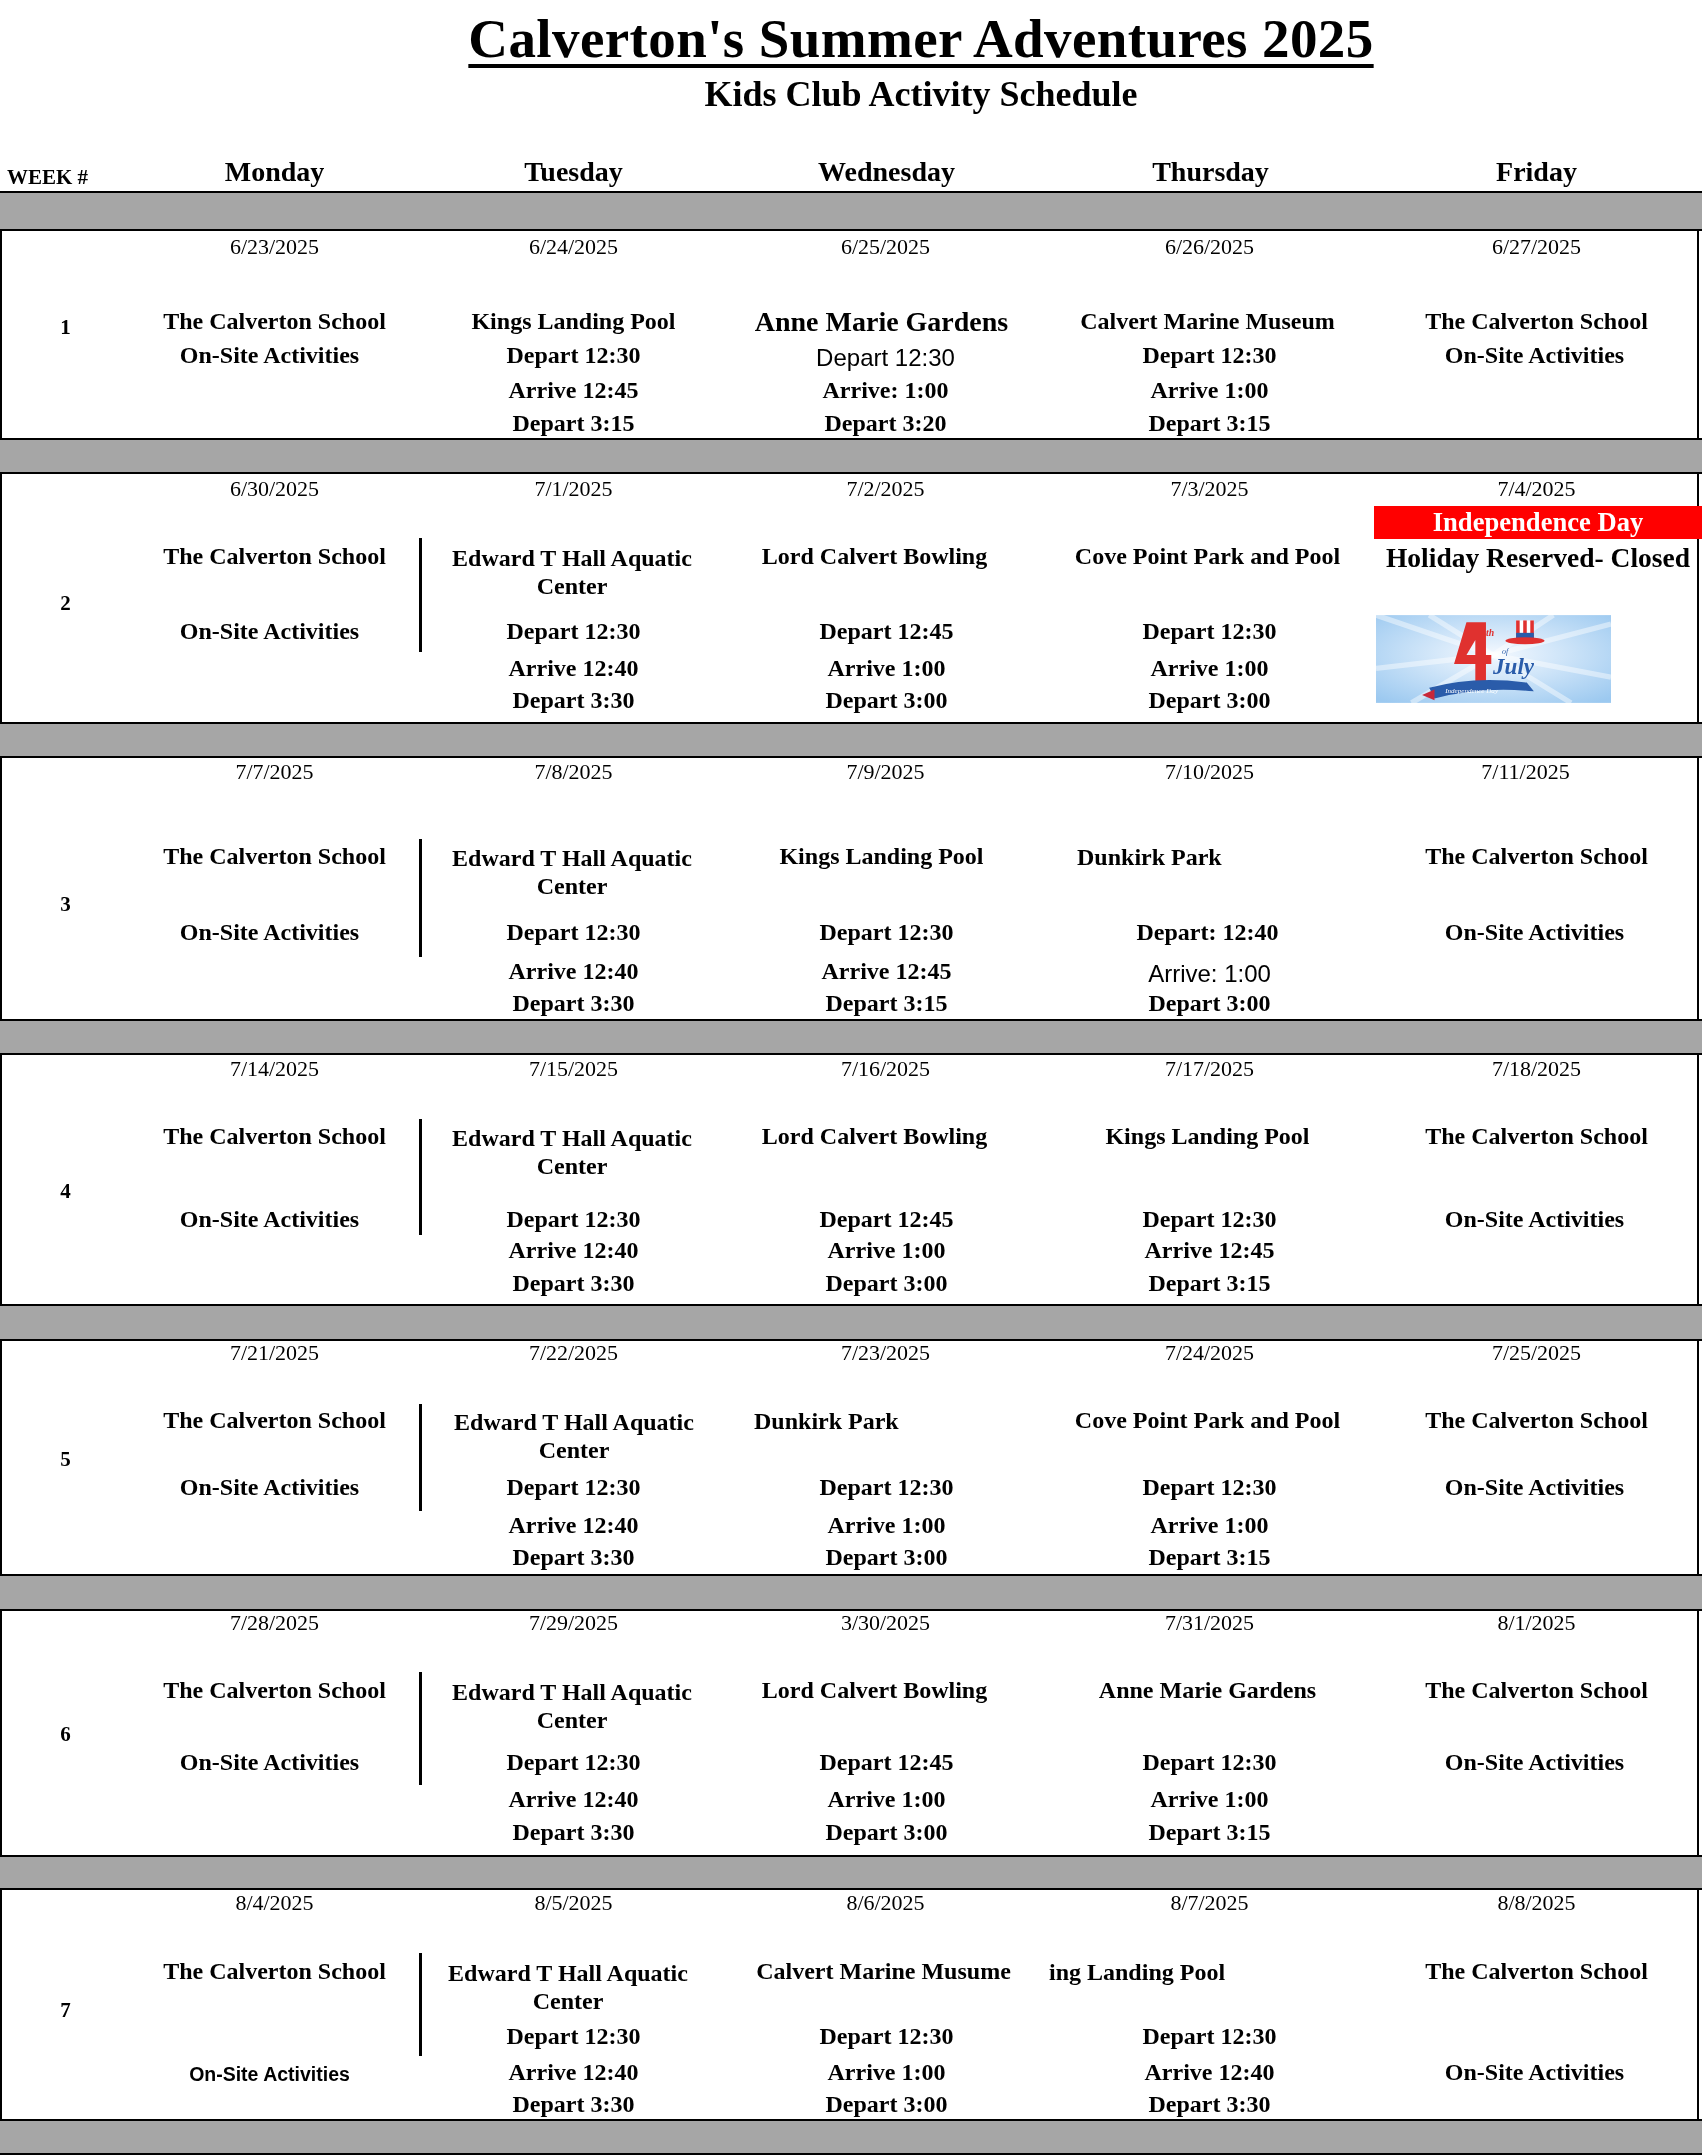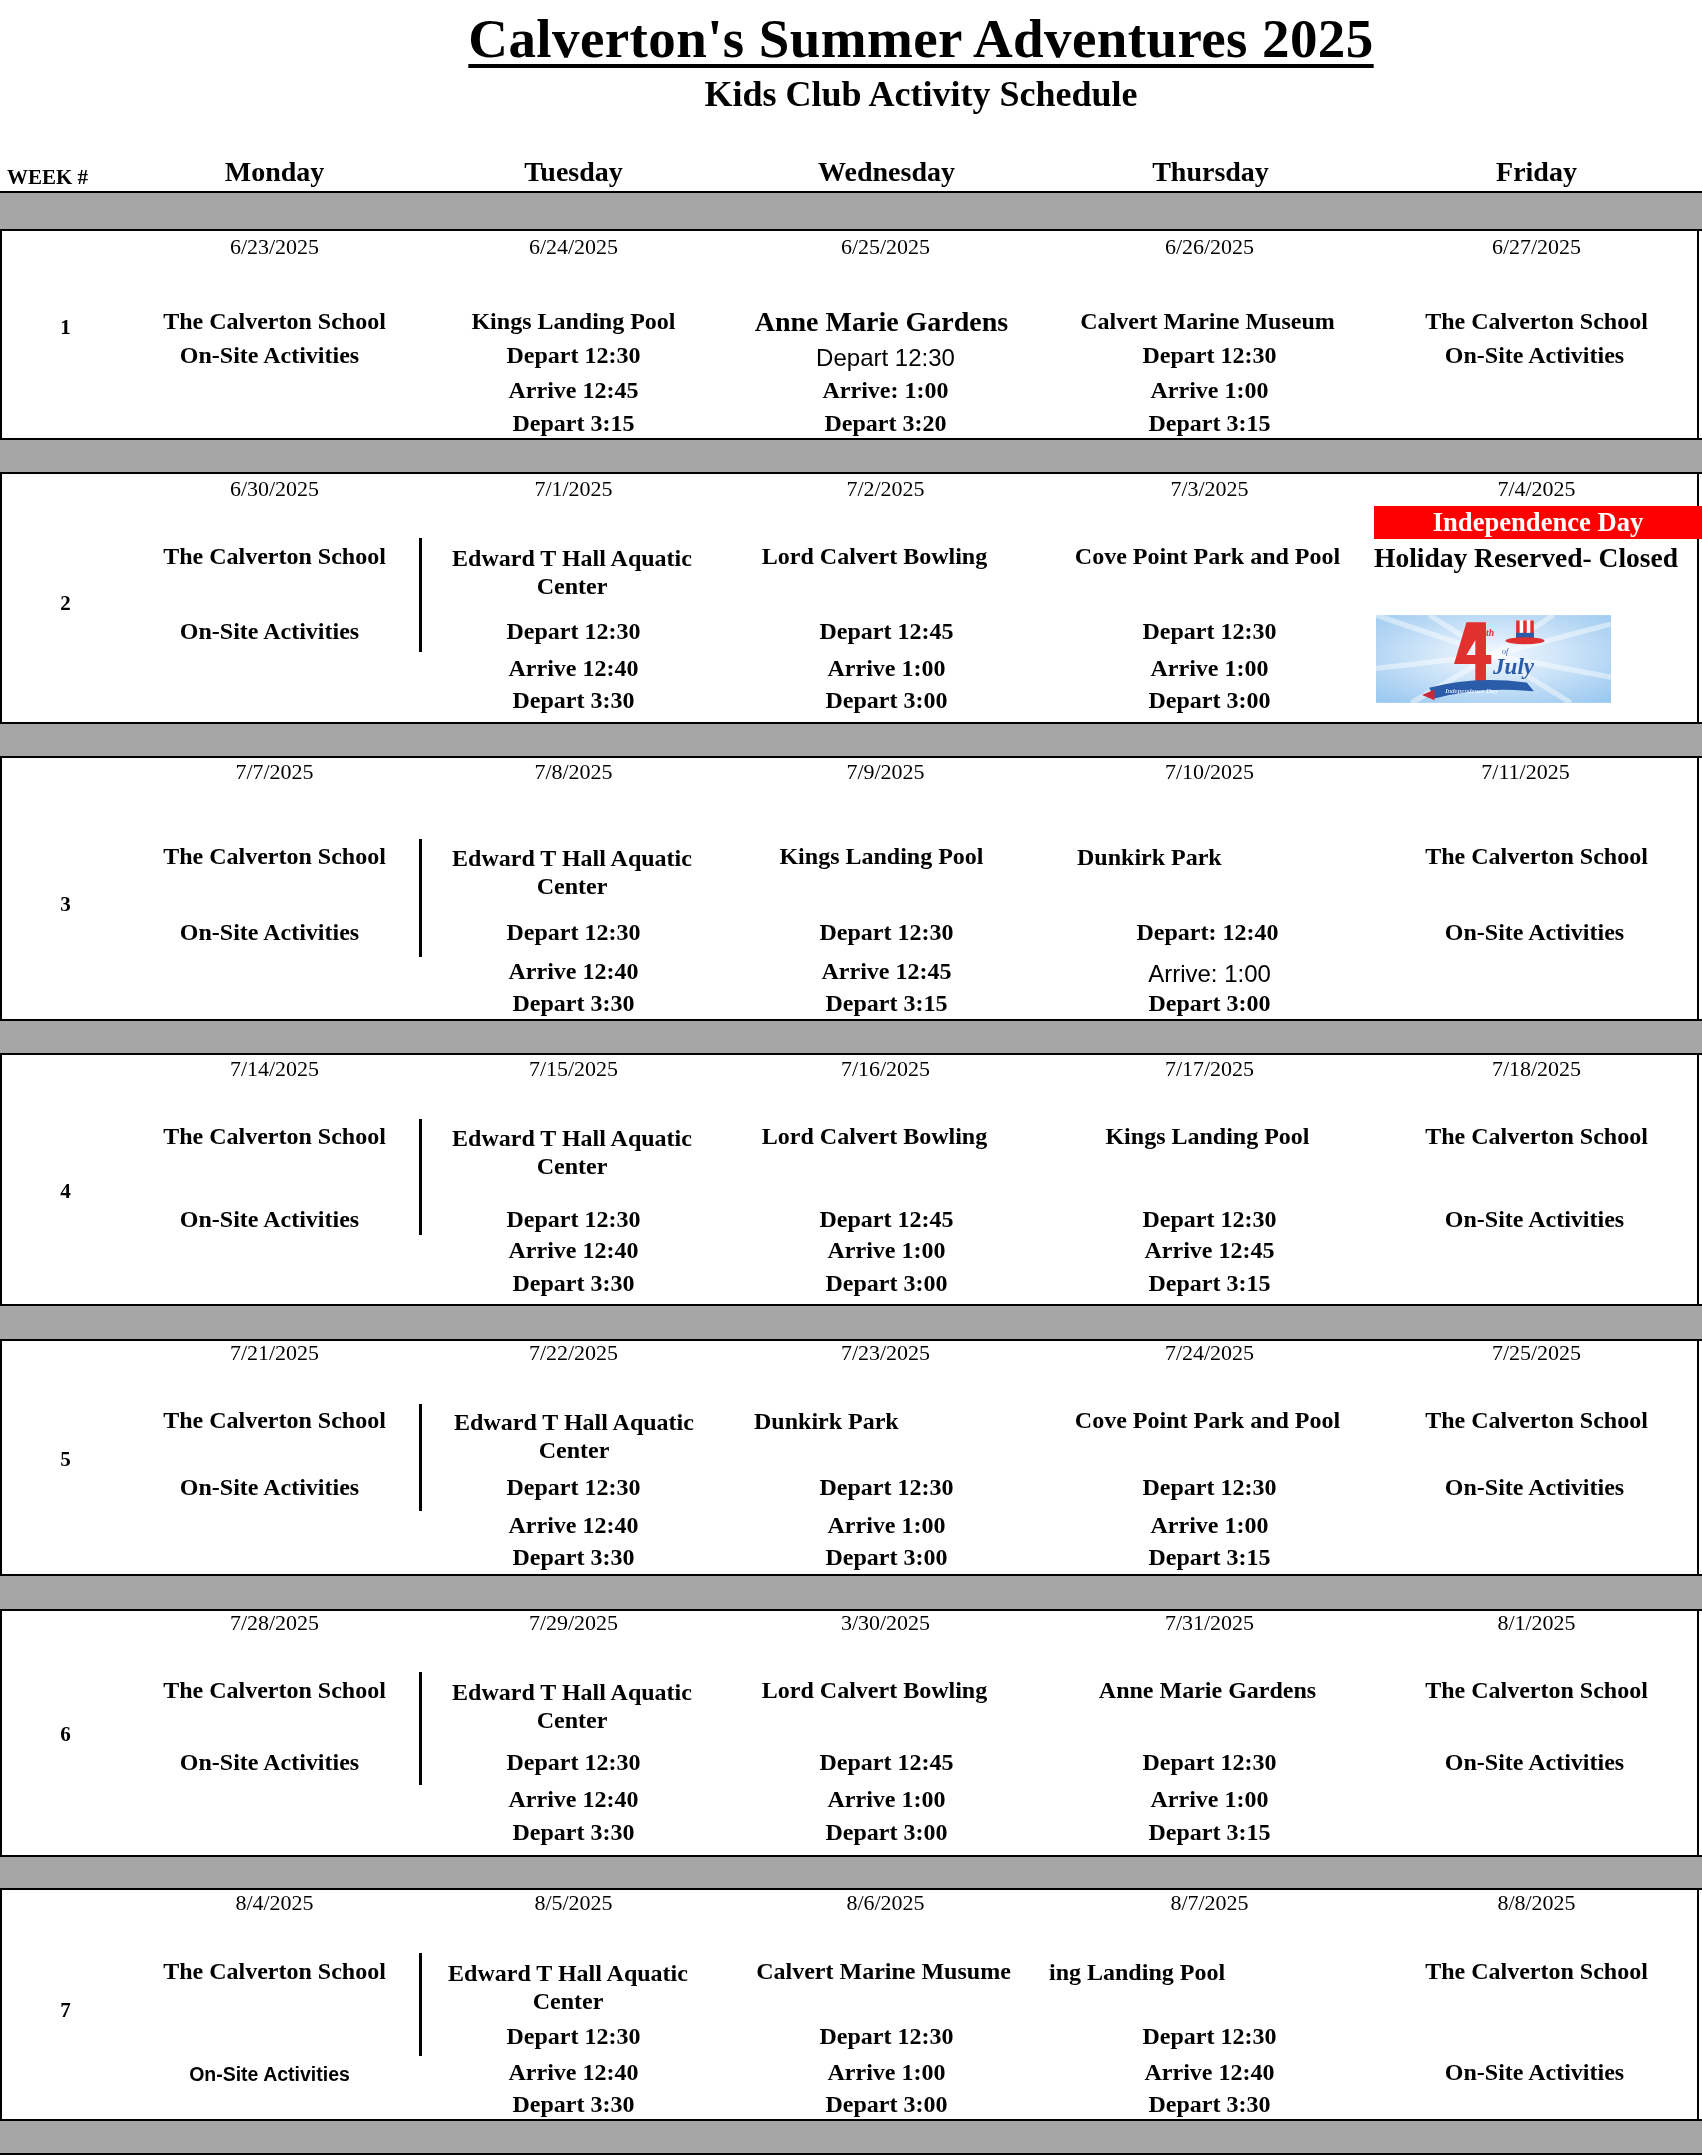--- a/index.html
+++ b/index.html
@@ -17,21 +17,21 @@
   .cell { width:319px; margin-left:-160px; text-align:center; line-height:1.0; }
   .date { font-size:22px; font-weight:normal;text-align:center; }
   .place { font-size:24px; font-weight:bold; }
   .place-lg { font-size:28px; font-weight:bold; }
   .time { font-size:24px; font-weight:bold; }
   .sans { font-family:"Liberation Sans", "DejaVu Sans", sans-serif; font-weight:normal; }
   .sans-b { font-family:"Liberation Sans", "DejaVu Sans", sans-serif; font-weight:bold; font-size:19.5px; }
   .divider { width:2.7px; background:#000; left:419px; }
   .holiday-banner { left:1374px; top:506px; width:328px; height:33px; color:#fff; text-align:center;
                     font-size:26.6px; font-weight:bold; line-height:33px; }
-  .holiday-text { left:1374px; width:328px; top:542px; text-align:left; font-size:27.5px; font-weight:bold; white-space:nowrap; }
+  .holiday-text { left:1374px; width:328px; top:542px; text-align:center; font-size:27.5px; font-weight:bold; white-space:nowrap; }
   .july-img { left:1376px; top:615px; width:235px; height:88px; overflow:hidden; }
 </style>
 </head>
 <body>
 
 <div class="abs title">Calverton's Summer Adventures 2025</div>
 <div class="abs subtitle">Kids Club Activity Schedule</div>
 
 <div class="abs hdr-week">WEEK #</div>
 <div class="abs hdr-day" style="left:275px">Monday</div>

